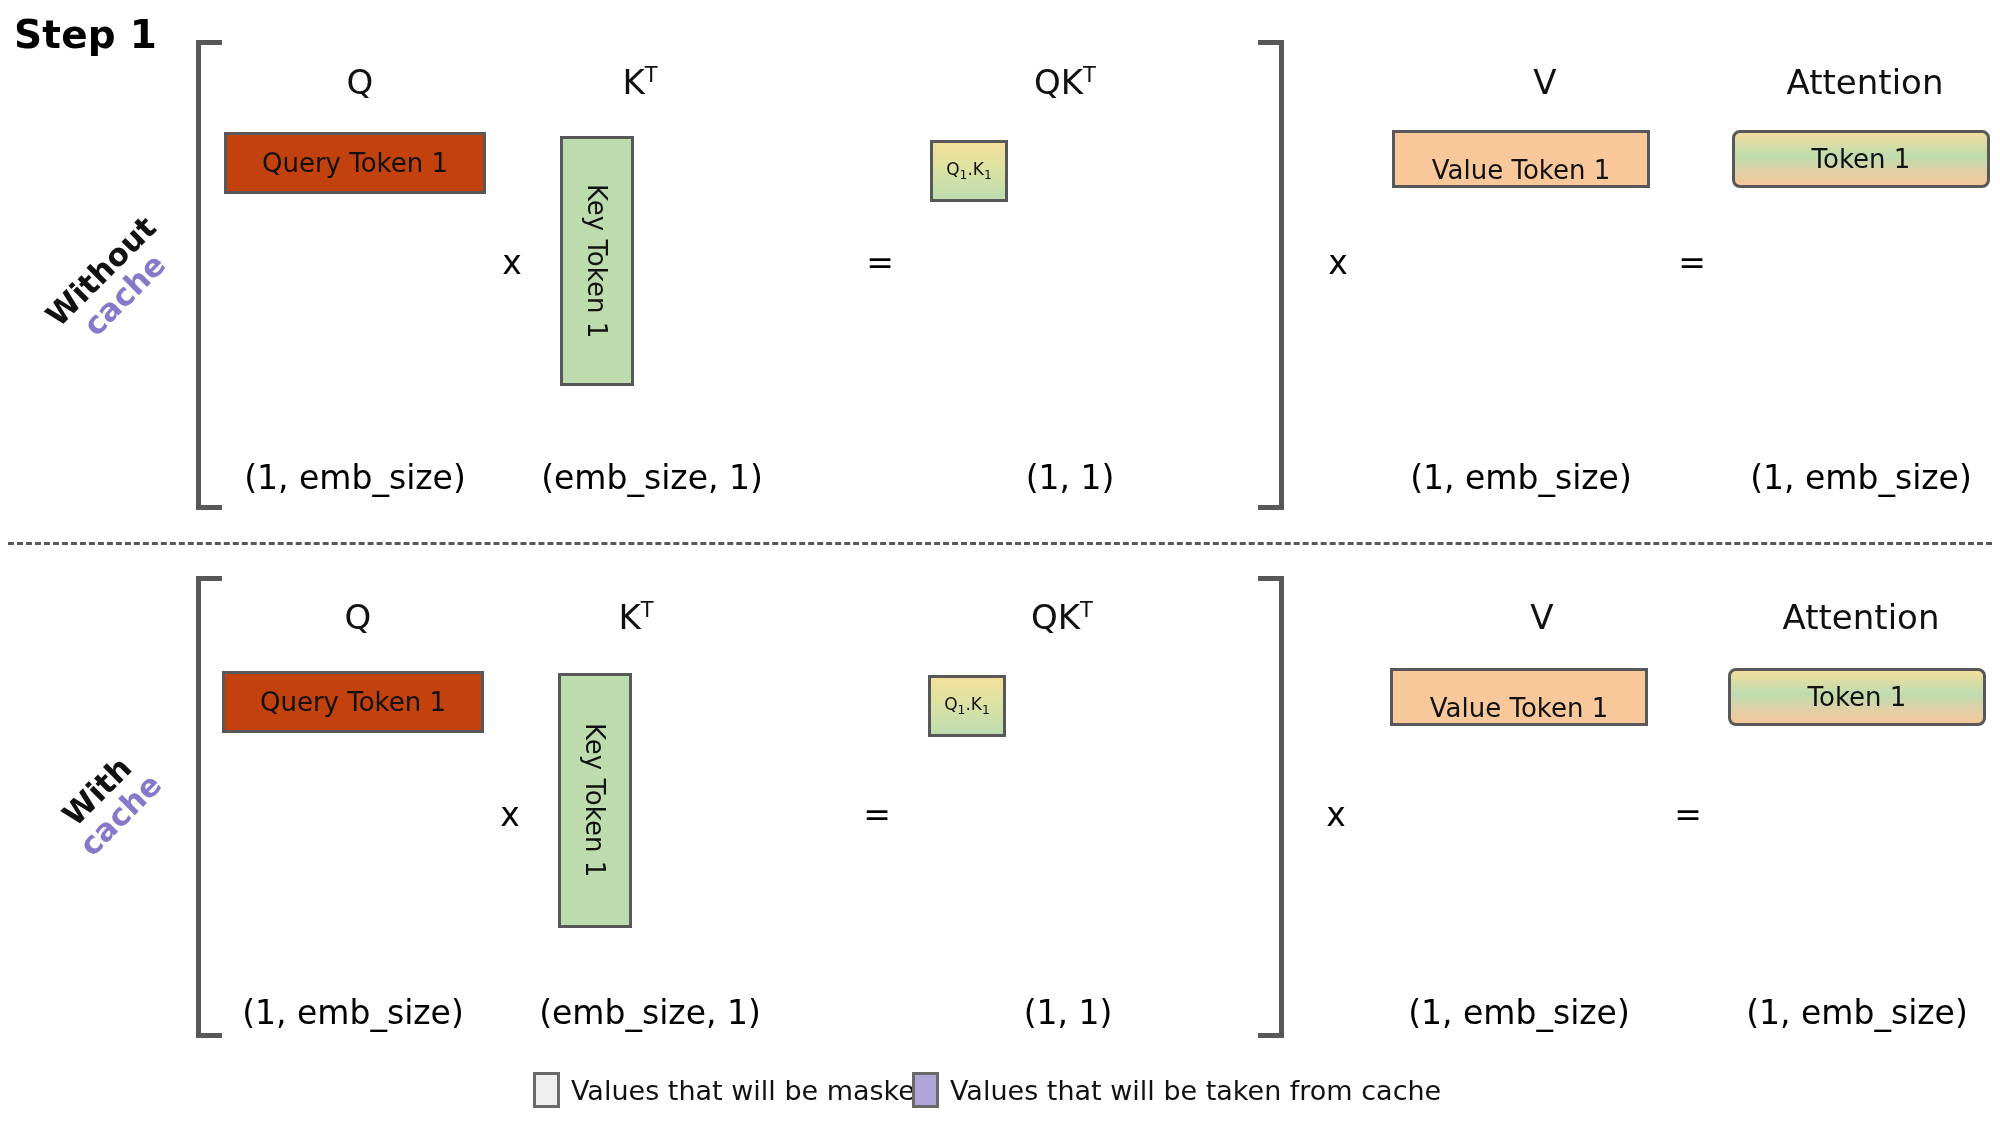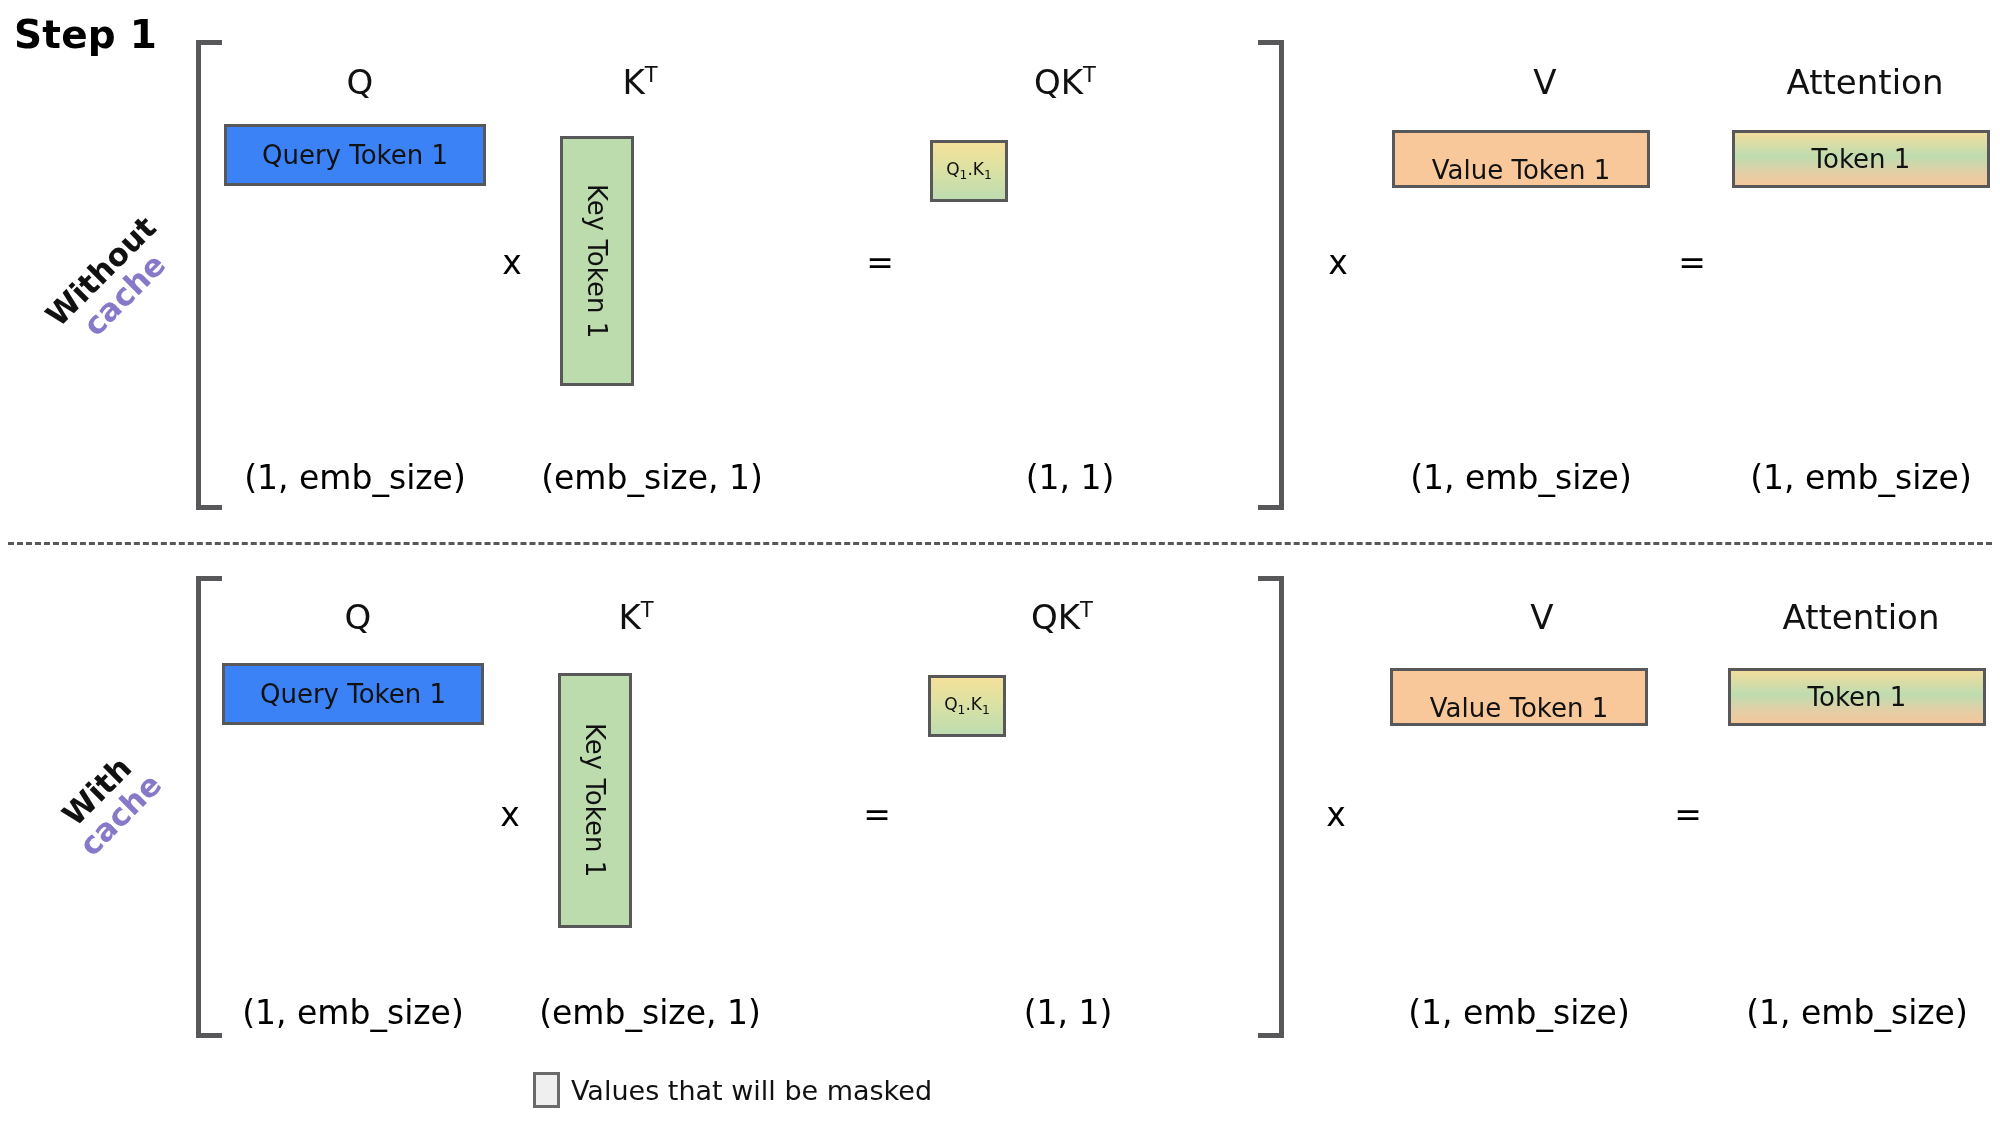--- a/index.html
+++ b/index.html
@@ -66,25 +66,25 @@
   .mbox {
     position: absolute;
     border: 3px solid #58585a;
     display: flex;
     align-items: center;
     justify-content: center;
     font-size: 26px;
     color: #111;
     text-align: center;
   }
-  .mbox.query  { background: #3b82f6; }
+  .mbox.query  { background: #c2410c; margin-top: 8px; }
   .mbox.key    { background: #bcdcae; }
   .mbox.value  { background: #f8c89a; align-items: flex-end; }
   .mbox.qk     { background: linear-gradient(180deg, #f4e09b 0%, #dfe2a1 40%, #bedcb0 100%); font-size: 17px; text-align: center; }
-  .mbox.attn   { background: linear-gradient(180deg, #f1dd9e 0%, #bedcaf 45%, #e2cfa6 75%, #f4c79b 100%); }
+  .mbox.attn   { background: linear-gradient(180deg, #f1dd9e 0%, #bedcaf 45%, #e2cfa6 75%, #f4c79b 100%); border-radius: 8px; }
   .mbox.vertical-text > span {
     writing-mode: vertical-rl;
     text-orientation: mixed;
     white-space: nowrap;
   }
   .mbox sub { font-size: 0.72em; vertical-align: sub; }
 
   
   .op {
     position: absolute;
@@ -288,14 +288,18 @@
     <span>(1, emb_size)</span>
   </div>
   <div class="dim" style="left: 1728px; top: 993px; width: 258px;">
     <span>(1, emb_size)</span>
   </div>
 
   <div class="legend" style="left: 533px; top: 1072px;">
     <span class="swatch masked"></span>
     <span>Values that will be masked</span>
   </div>
+  <div class="legend" style="left: 912px; top: 1072px;">
+    <span class="swatch cached"></span>
+    <span>Values that will be taken from cache</span>
+  </div>
 
 </div>
 
 </body></html>

